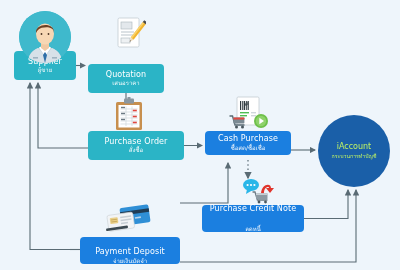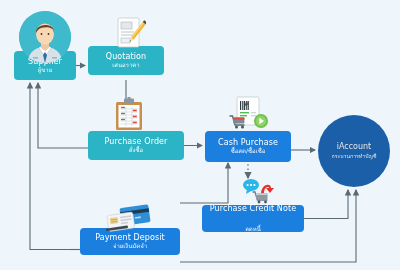--- a/index.html
+++ b/index.html
@@ -27,32 +27,32 @@
     z-index:3;
   }
   .node .en{font-size:8px;letter-spacing:.1px;white-space:nowrap;}
   .node .th{font-size:6px;opacity:.95;margin-top:1px;white-space:nowrap;}
 
   .teal{background:#2bb4c6;}
   .blue{background:#1b7fe0;}
 
   
   #n-supplier{left:14px;top:51px;width:62px;height:29px;}
-  #n-quotation{left:88px;top:46px;width:76px;height:29px;}
+  #n-quotation{left:88px;top:64px;width:76px;height:29px;}
   #n-po{left:88px;top:131px;width:96px;height:29px;}
-  #n-cash{left:205px;top:131px;width:86px;height:31px;}
+  #n-cash{left:205px;top:131px;width:86px;height:24px;}
   #n-pcn{left:202px;top:205px;width:102px;height:27px;justify-content:space-between;}
-  #n-pay{left:80px;top:228px;width:100px;height:27px;}
+  #n-pay{left:80px;top:237px;width:100px;height:27px;justify-content:flex-end;}
 
   
   #n-iaccount{
     position:absolute;left:318px;top:115px;width:72px;height:72px;
     border-radius:50%;background:#1a5fa8;
     display:flex;flex-direction:column;align-items:center;justify-content:center;
-    color:#e5e5e5;text-align:center;z-index:3;
+    color:#bef264;text-align:center;z-index:3;
   }
   #n-iaccount .en{font-size:8px;}
   #n-iaccount .th{font-size:5.2px;margin-top:1px;}
 
   
   #avatar{
     position:absolute;left:19px;top:11px;width:52px;height:52px;
     border-radius:50%;background:#3fb9cc;z-index:4;overflow:hidden;
   }
 

